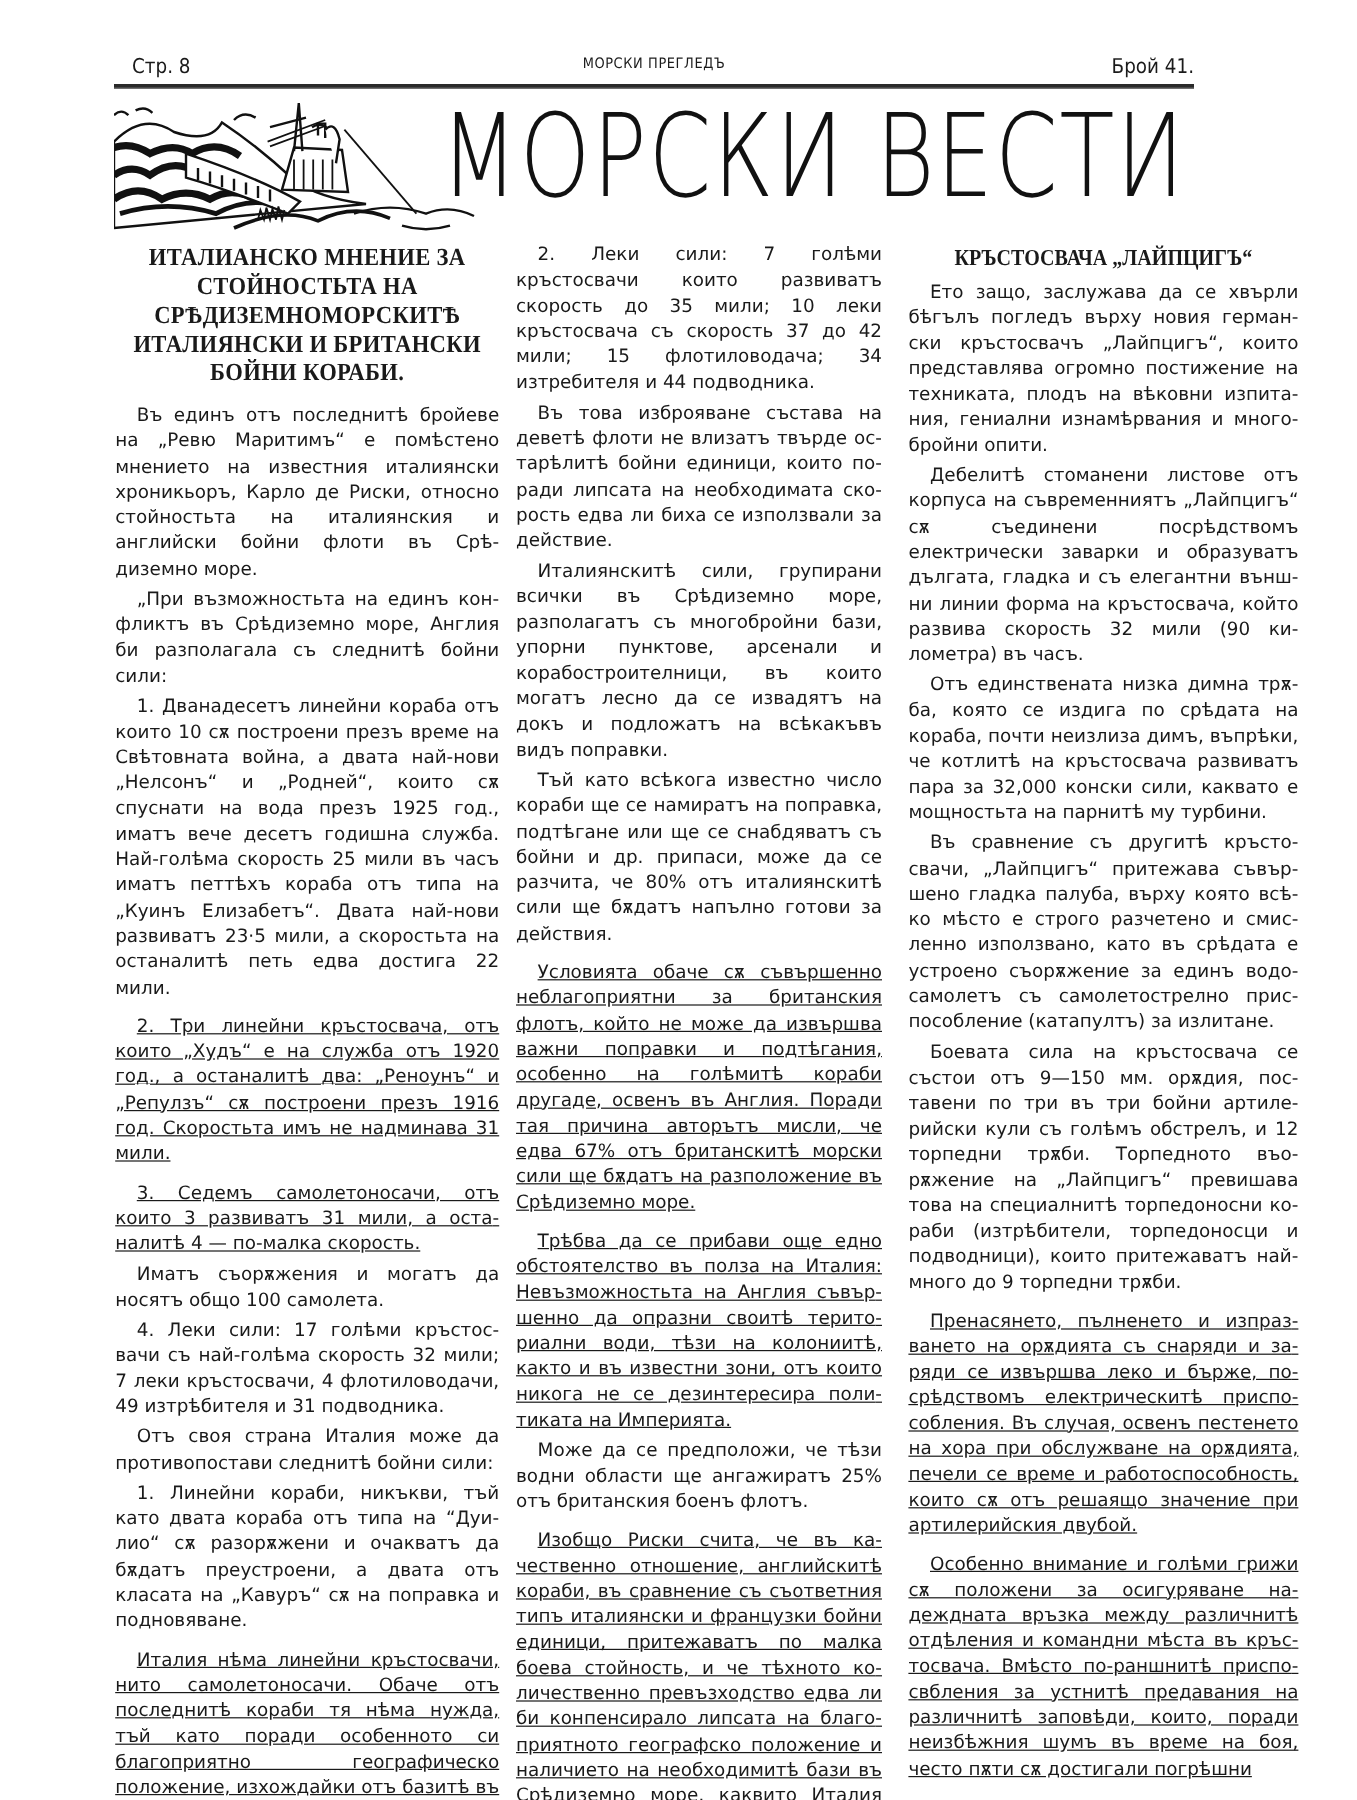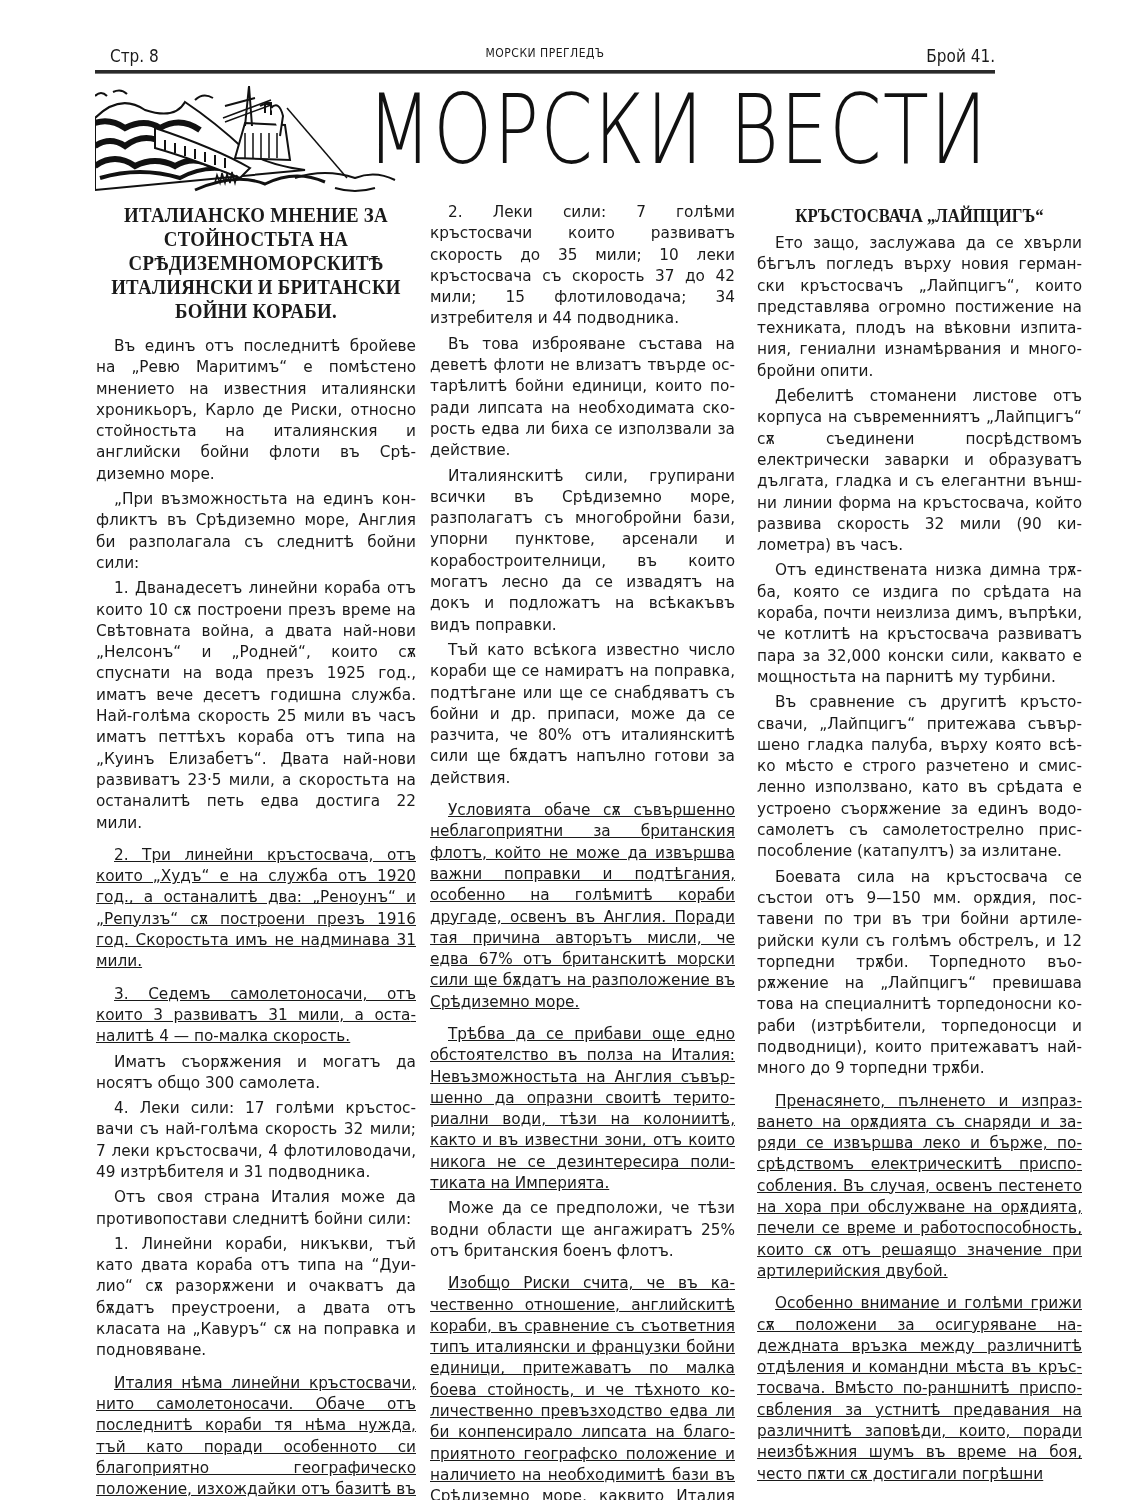--- a/index.html
+++ b/index.html
@@ -63,21 +63,21 @@
     <div class="title">МОРСКИ ВЕСТИ</div>
   </div>
 
   <div class="col col1">
     <div class="headline">ИТАЛИАНСКО МНЕНИЕ ЗА СТОЙНОСТЬТА НА СРѢДИЗЕМНОМОРСКИТѢ ИТАЛИЯНСКИ И БРИТАНСКИ БОЙНИ КОРАБИ.</div>
     <p>Въ единъ отъ последнитѣ бройе­ве на „Ревю Маритимъ“ е помѣс­тено мнението на известния итали­янски хроникьоръ, Карло де Риски, относно стойностьта на италиянския и английски бойни флоти въ Срѣ­диземно море.</p>
     <p>„При възможностьта на единъ кон­фликтъ въ Срѣдиземно море, Ан­глия би разполагала съ следнитѣ бойни сили:</p>
     <p>1. Дванадесетъ линейни кораба отъ които 10 сѫ построени презъ време на Свѣтовната война, а двата най-нови „Нелсонъ“ и „Родней“, ко­ито сѫ спуснати на вода презъ 1925 год., иматъ вече десетъ годишна служба. Най-голѣма скорость 25 ми­ли въ часъ иматъ петтѣхъ кораба отъ типа на „Куинъ Елизабетъ“. Двата най-нови развиватъ 23·5 ми­ли, а скоростьта на останалитѣ петь едва достига 22 мили.</p>
     <p class="gap">2. Три линейни кръстосвача, отъ които „Худъ“ е на служба отъ 1920 год., а останалитѣ два: „Реноунъ“ и „Репулзъ“ сѫ построени презъ 1916 год. Скоростьта имъ не надми­нава 31 мили.</p>
     <p class="gap">3. Седемъ самолетоносачи, отъ които 3 развиватъ 31 мили, а оста­налитѣ 4 — по-малка скорость.</p>
-    <p>Иматъ съорѫжения и могатъ да носятъ общо 300 самолета.</p>
+    <p>Иматъ съорѫжения и могатъ да носятъ общо 100 самолета.</p>
     <p>4. Леки сили: 17 голѣми кръстос­вачи съ най-голѣма скорость 32 ми­ли; 7 леки кръстосвачи, 4 флотило­водачи, 49 изтрѣбителя и 31 под­водника.</p>
     <p>Отъ своя страна Италия може да противопостави следнитѣ бойни си­ли:</p>
     <p>1. Линейни кораби, никъкви, тъй като двата кораба отъ типа на “Дуи­лио“ сѫ разорѫжени и очакватъ да бѫдатъ преустроени, а двата отъ класата на „Кавуръ“ сѫ на поправ­ка и подновяване.</p>
     <p class="gap">Италия нѣма линейни кръстосва­чи, нито самолетоносачи. Обаче отъ последнитѣ кораби тя нѣ­ма нужда, тъй като поради особен­ното си благоприятно географичес­ко положение, изхождайки отъ ба­зитѣ въ Сардиния, Сицилия и Егей­ско море, нейнитѣ въздушни сили спокойно преброждатъ цѣлото Срѣдиземно море.</p>
   </div>
 
   <div class="col col2">
     <p>2. Леки сили: 7 голѣми кръстосвачи които развиватъ скорость до 35 ми­ли; 10 леки кръстосвача съ скорость 37 до 42 мили; 15 флотиловодача; 34 изтребителя и 44 подводника.</p>
     <p>Въ това изброяване състава на деветѣ флоти не влизатъ твърде ос­тарѣлитѣ бойни единици, които по­ради липсата на необходимата ско­рость едва ли биха се използвали за действие.</p>
     <p>Италиянскитѣ сили, групирани вси­чки въ Срѣдиземно море, разпола­гатъ съ многобройни бази, упорни пунктове, арсенали и корабострои­телници, въ които могатъ лесно да се извадятъ на докъ и подложатъ на всѣкакъвъ видъ поправки.</p>

